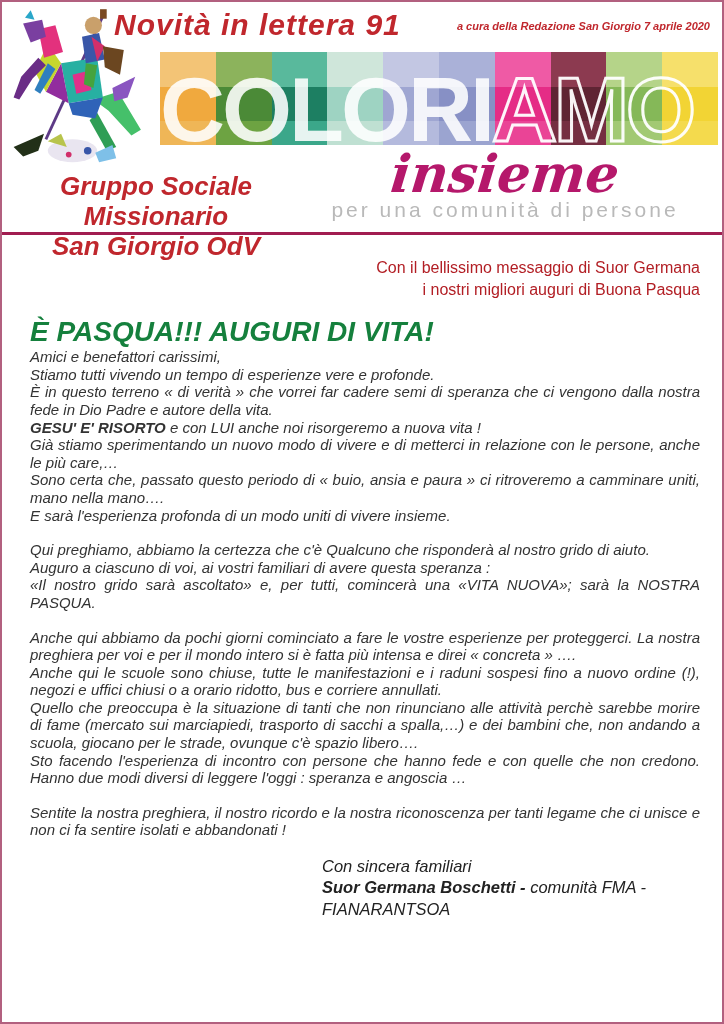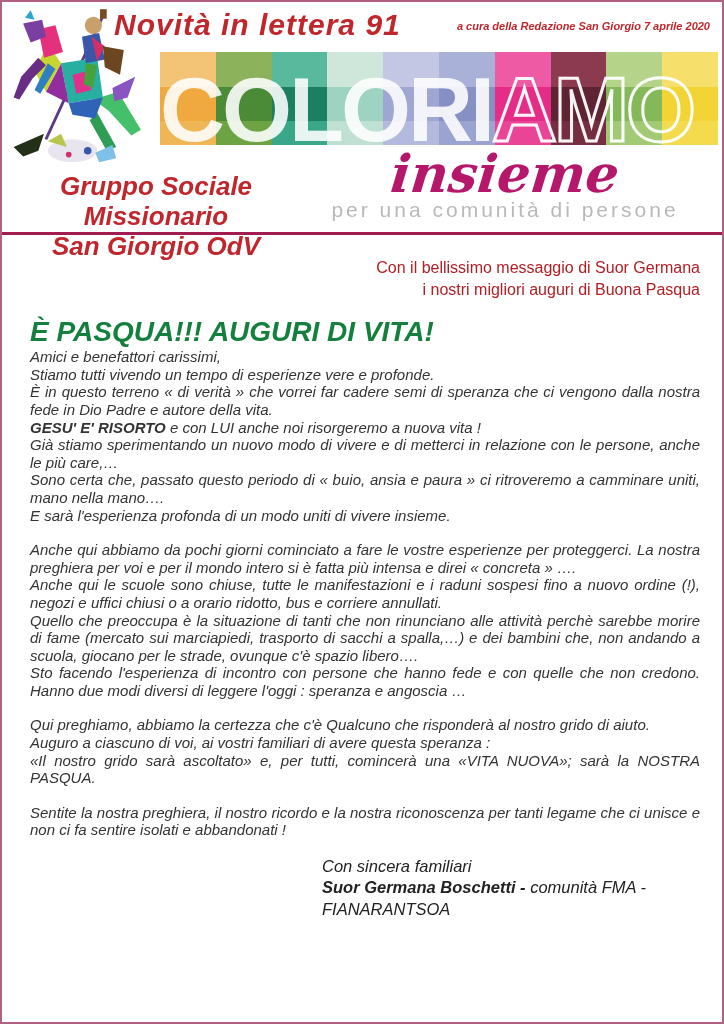--- a/index.html
+++ b/index.html
@@ -180,31 +180,31 @@
         <div class="para">
           <div class="line">Amici e benefattori carissimi,</div>
           <div class="line">Stiamo tutti vivendo un tempo di esperienze vere e profonde.</div>
           <div class="line">È in questo terreno « di verità » che vorrei far cadere semi di speranza che ci vengono dalla nostra fede in Dio Padre e autore della vita.</div>
           <div class="line"><b>GESU' E' RISORTO</b> e con LUI anche noi risorgeremo a nuova vita !</div>
           <div class="line">Già stiamo sperimentando un nuovo modo di vivere e di metterci in relazione con le persone, anche le più care,…</div>
           <div class="line">Sono certa che, passato questo periodo di « buio, ansia e paura » ci ritroveremo a camminare uniti, mano nella mano….</div>
           <div class="line">E sarà l'esperienza profonda di un modo uniti di vivere insieme.</div>
         </div>
         <div class="para">
+          <div class="line">Qui preghiamo, abbiamo la certezza che c'è Qualcuno che risponderà al nostro grido di aiuto.</div>
+          <div class="line">Auguro a ciascuno di voi, ai vostri familiari di avere questa speranza :</div>
+          <div class="line">«Il nostro grido sarà ascoltato» e, per tutti, comincerà una «VITA NUOVA»; sarà la NOSTRA PASQUA.</div>
+        </div>
+        <div class="para">
           <div class="line">Anche qui abbiamo da pochi giorni cominciato a fare le vostre esperienze per proteggerci. La nostra preghiera per voi e per il mondo intero si è fatta più intensa e direi « concreta » ….</div>
           <div class="line">Anche qui le scuole sono chiuse, tutte le manifestazioni e i raduni sospesi fino a nuovo ordine (!), negozi e uffici chiusi o a orario ridotto, bus e corriere annullati.</div>
           <div class="line">Quello che preoccupa è la situazione di tanti che non rinunciano alle attività perchè sarebbe morire di fame (mercato sui marciapiedi, trasporto di sacchi a spalla,…) e dei bambini che, non andando a scuola, giocano per le strade, ovunque c'è spazio libero….</div>
           <div class="line">Sto facendo l'esperienza di incontro con persone che hanno fede e con quelle che non credono.  Hanno due modi diversi di leggere l'oggi : speranza e angoscia …</div>
         </div>
         <div class="para">
-          <div class="line">Qui preghiamo, abbiamo la certezza che c'è Qualcuno che risponderà al nostro grido di aiuto.</div>
-          <div class="line">Auguro a ciascuno di voi, ai vostri familiari di avere questa speranza :</div>
-          <div class="line">«Il nostro grido sarà ascoltato» e, per tutti, comincerà una «VITA NUOVA»; sarà la NOSTRA PASQUA.</div>
-        </div>
-        <div class="para">
           <div class="line">Sentite la nostra preghiera, il nostro ricordo e la nostra riconoscenza per tanti legame che ci unisce e non ci fa sentire isolati e abbandonati !</div>
         </div>
       </div>
 
 
     <div class="signature">
       <div>Con sincera familiari</div>
       <div><span class="sig-bold">Suor Germana Boschetti - </span><span>comunità FMA - FIANARANTSOA</span></div>
     </div>
   </main>

